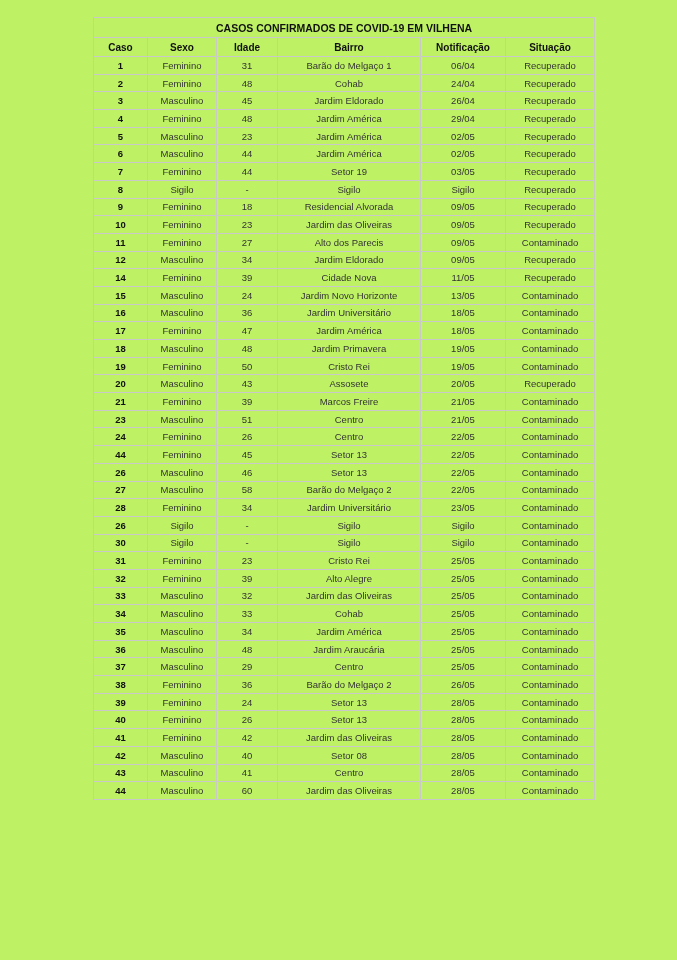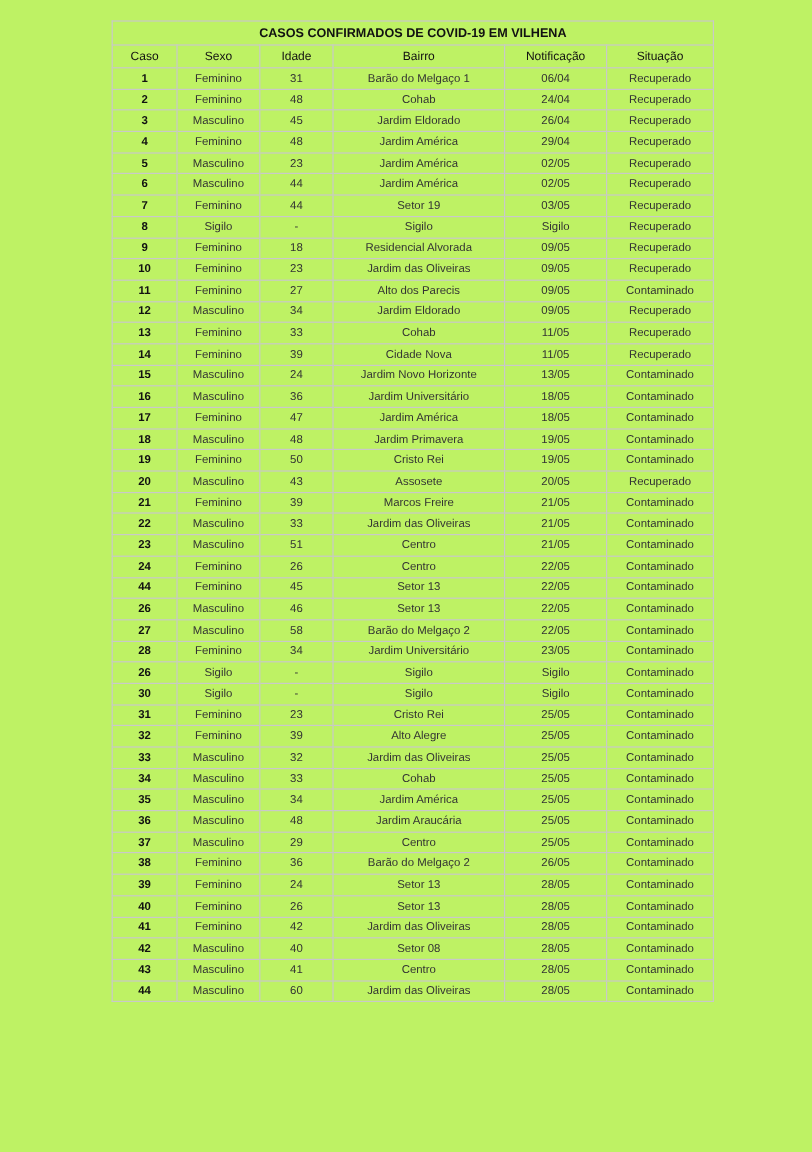--- a/index.html
+++ b/index.html
@@ -29,21 +29,21 @@
     white-space: nowrap;
   }
   td.title-cell {
     height: 20px;
     font-weight: bold;
     font-size: 10.5px;
     color: #111111;
   }
   th.col-header {
     height: 19px;
-    font-weight: normal;
+    font-weight: bold;
     font-size: 10px;
     color: #111111;
   }
   tbody td {
     height: 17.7px;
     font-size: 9.5px;
     color: #333333;
     font-weight: normal;
   }
   tbody td.cell-caso {
@@ -168,28 +168,20 @@
         </tr>
         <tr>
           <td class="cell-caso">12</td>
           <td class="cell-sexo">Masculino</td>
           <td class="cell-idade">34</td>
           <td class="cell-bairro">Jardim Eldorado</td>
           <td class="cell-notificacao">09/05</td>
           <td class="cell-situacao">Recuperado</td>
         </tr>
         <tr>
-          <td class="cell-caso">13</td>
-          <td class="cell-sexo">Feminino</td>
-          <td class="cell-idade">33</td>
-          <td class="cell-bairro">Cohab</td>
-          <td class="cell-notificacao">11/05</td>
-          <td class="cell-situacao">Recuperado</td>
-        </tr>
-        <tr>
           <td class="cell-caso">14</td>
           <td class="cell-sexo">Feminino</td>
           <td class="cell-idade">39</td>
           <td class="cell-bairro">Cidade Nova</td>
           <td class="cell-notificacao">11/05</td>
           <td class="cell-situacao">Recuperado</td>
         </tr>
         <tr>
           <td class="cell-caso">15</td>
           <td class="cell-sexo">Masculino</td>
@@ -236,28 +228,20 @@
           <td class="cell-idade">43</td>
           <td class="cell-bairro">Assosete</td>
           <td class="cell-notificacao">20/05</td>
           <td class="cell-situacao">Recuperado</td>
         </tr>
         <tr>
           <td class="cell-caso">21</td>
           <td class="cell-sexo">Feminino</td>
           <td class="cell-idade">39</td>
           <td class="cell-bairro">Marcos Freire</td>
-          <td class="cell-notificacao">21/05</td>
-          <td class="cell-situacao">Contaminado</td>
-        </tr>
-        <tr>
-          <td class="cell-caso">22</td>
-          <td class="cell-sexo">Masculino</td>
-          <td class="cell-idade">33</td>
-          <td class="cell-bairro">Jardim das Oliveiras</td>
           <td class="cell-notificacao">21/05</td>
           <td class="cell-situacao">Contaminado</td>
         </tr>
         <tr>
           <td class="cell-caso">23</td>
           <td class="cell-sexo">Masculino</td>
           <td class="cell-idade">51</td>
           <td class="cell-bairro">Centro</td>
           <td class="cell-notificacao">21/05</td>
           <td class="cell-situacao">Contaminado</td>

